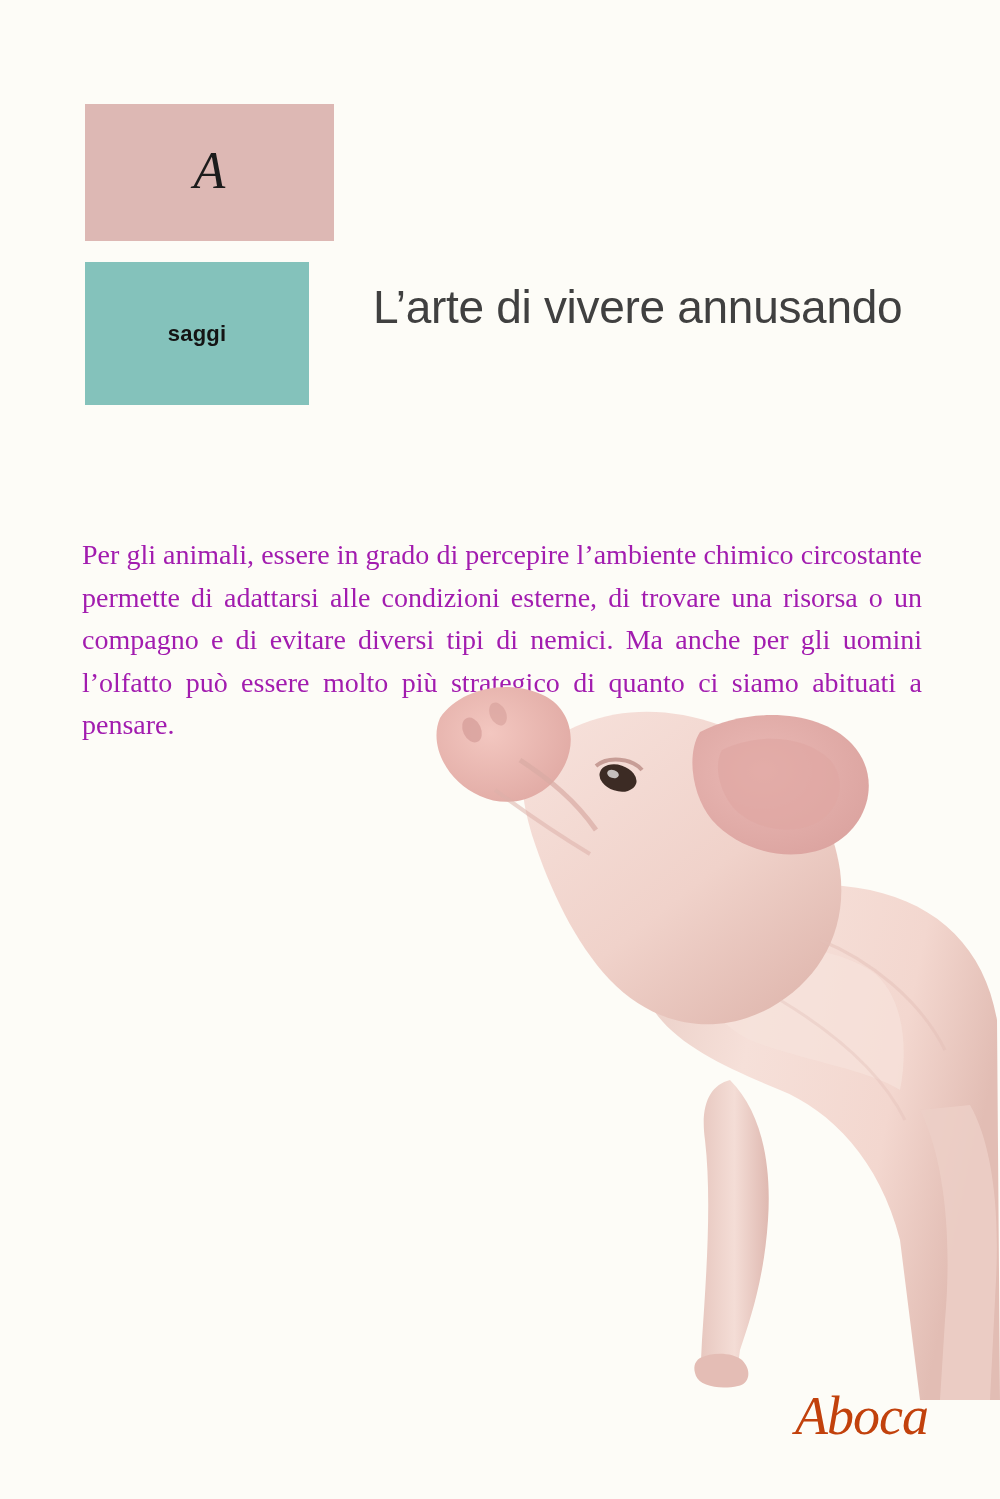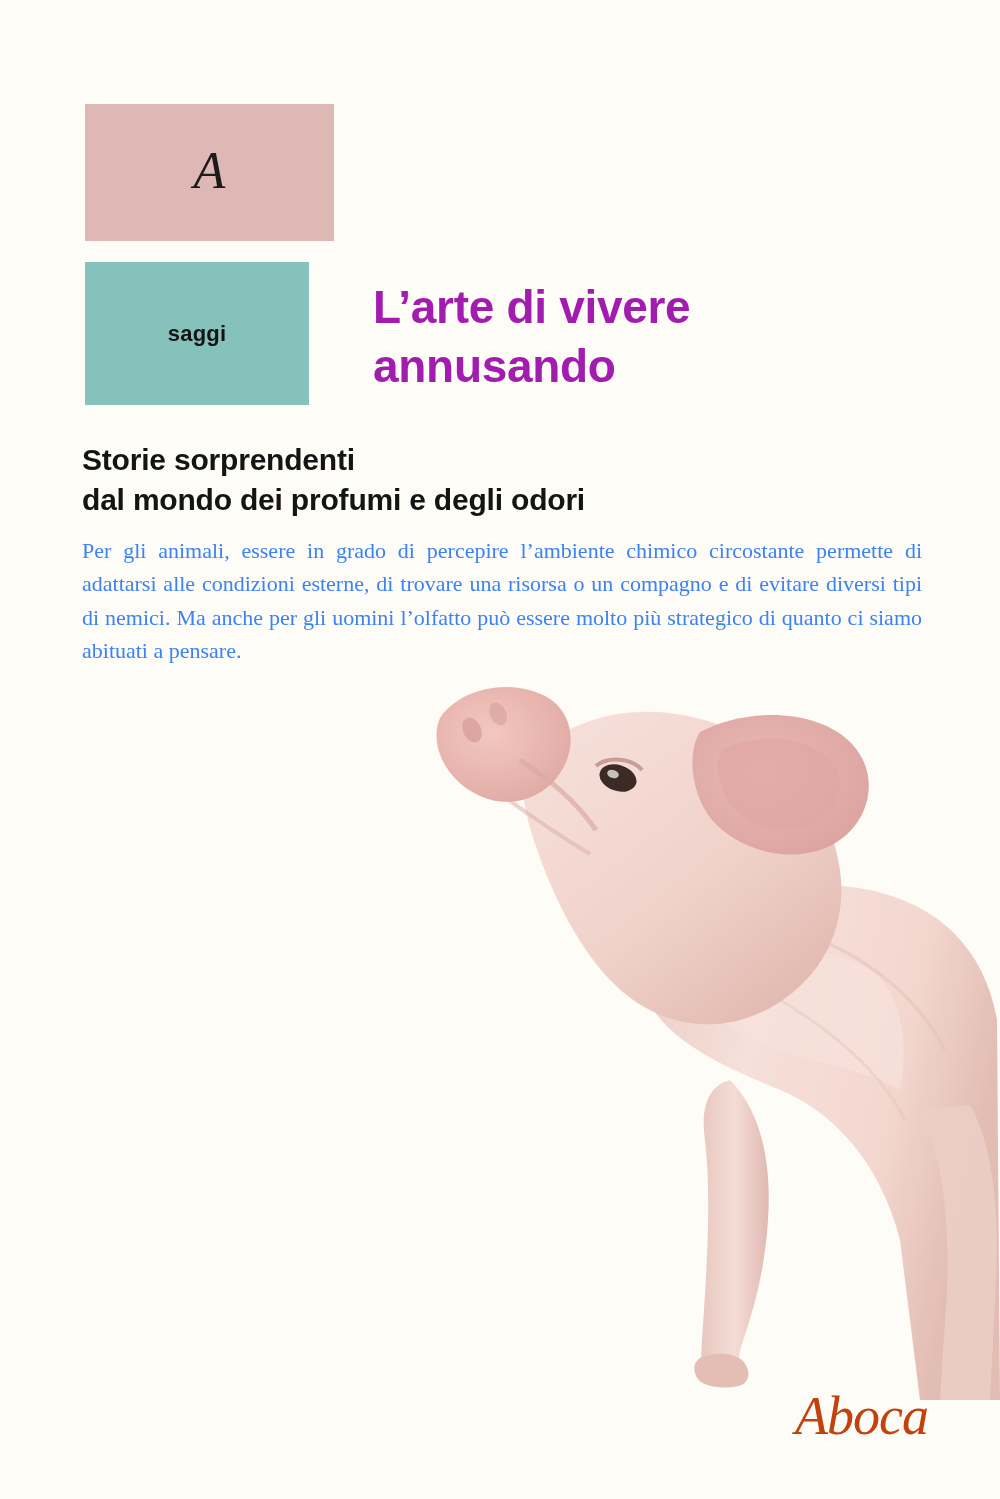--- a/index.html
+++ b/index.html
@@ -63,47 +63,48 @@
     font-size: 47px;
     font-weight: bold;
     color: #141414;
     letter-spacing: -0.5px;
   }
   .title {
     position: absolute;
     left: 373px;
     top: 278px;
     font-size: 46px;
-    font-weight: bold;
-    color: #a21caf;
+    font-weight: normal;
+    color: #404040;
     line-height: 1.28;
     letter-spacing: -0.3px;
     max-width: 560px;
+    text-align: center;
   }
 
   .subtitle {
     position: absolute;
     left: 82px;
     top: 440px;
     font-size: 30px;
     font-weight: bold;
     color: #141414;
     line-height: 1.32;
     letter-spacing: -0.2px;
     max-width: 700px;
   }
 
   .blurb {
     position: absolute;
     left: 82px;
     top: 534px;
     width: 840px;
     font-family: "Liberation Serif", serif;
-    font-size: 22px;
-    color: #3b82f6;
+    font-size: 28px;
+    color: #a21caf;
     line-height: 1.52;
     text-align: justify;
   }
 
   
   .publisher {
     position: absolute;
     right: 72px;
     bottom: 52px;
     font-family: "Liberation Serif", serif;
@@ -132,22 +133,20 @@
     <span class="mark">A</span>
   </div>
 
   <div class="badge-teal">
     <span class="saggi">saggi</span>
   </div>
 
 
   <div class="title">L’arte di vivere annusando</div>
 
-  <div class="subtitle" style="white-space: pre-line;">Storie sorprendenti
-dal mondo dei profumi e degli odori</div>
 
   <div class="blurb">Per gli animali, essere in grado di percepire l’ambiente chimico circostante permette di adattarsi alle condizioni esterne, di trovare una risorsa o un compagno e di evitare diversi tipi di nemici. Ma anche per gli uomini l’olfatto può essere molto più strategico di quanto ci siamo abituati a pensare.</div>
 
   <div class="pig">
     <svg width="600" height="760" viewBox="0 0 600 760" xmlns="http://www.w3.org/2000/svg" aria-hidden="true">
       <defs>
         <linearGradient id="bodyGrad" x1="0" y1="0" x2="1" y2="0.3">
           <stop offset="0%" stop-color="#e9cdc5"></stop>
           <stop offset="35%" stop-color="#f6e0d9"></stop>
           <stop offset="75%" stop-color="#f3d7cf"></stop>

